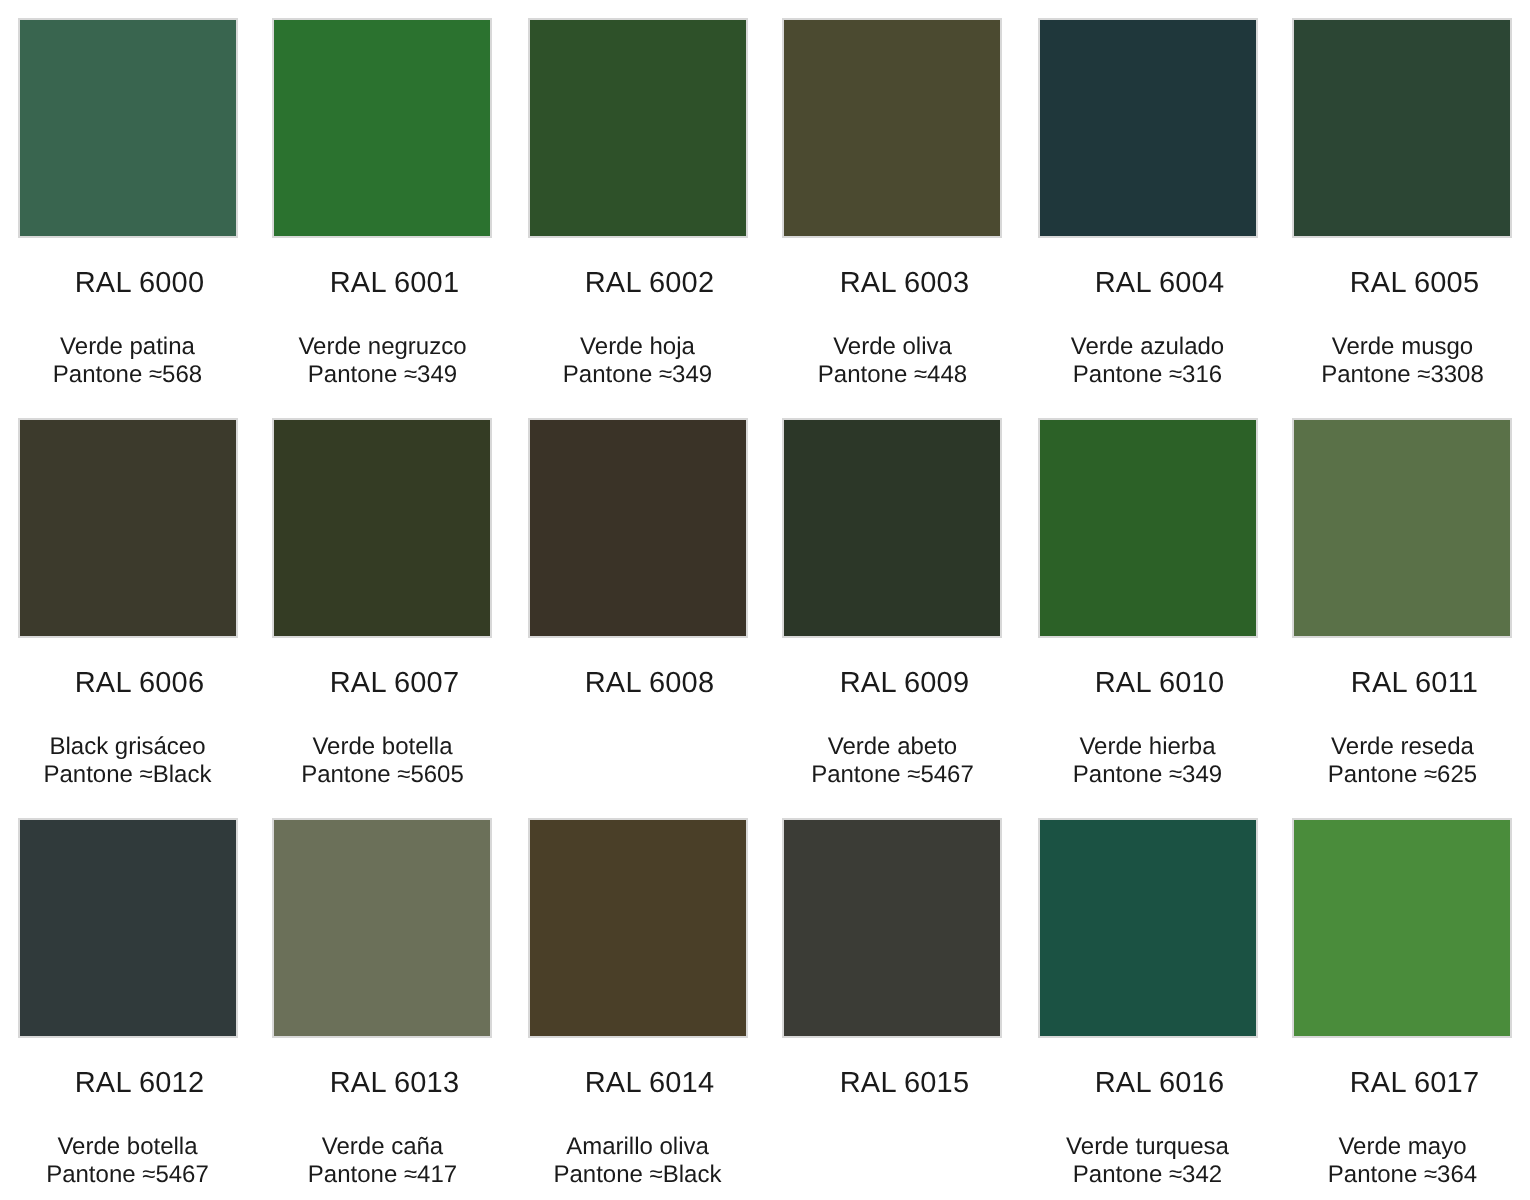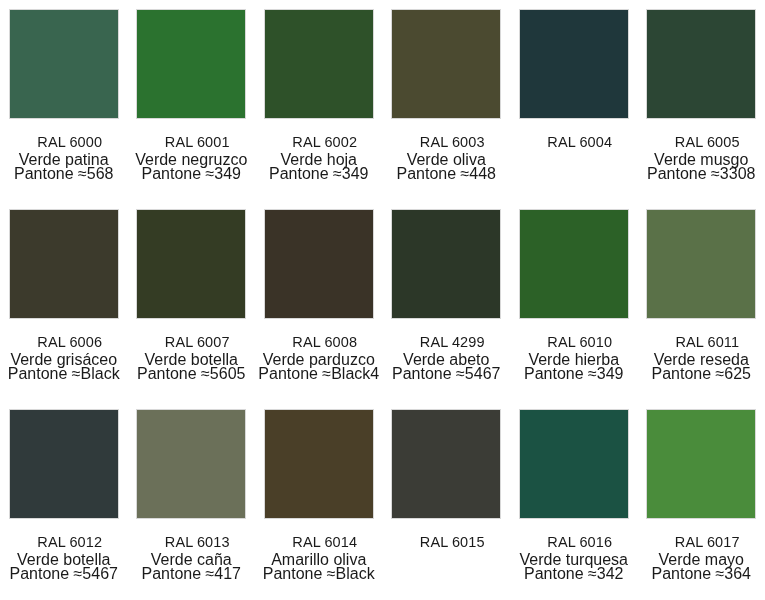--- a/index.html
+++ b/index.html
@@ -42,22 +42,22 @@
     margin-top: 15px;
     font-size: 14.5px;
     line-height: 16px;
     letter-spacing: 0.1px;
     color: #1a1a1a;
     text-align: center;
     white-space: nowrap;
     margin-left: 12px;
   }
   .desc {
-    margin-top: 3px;
-    font-size: 16px;
+    margin-top: 17px;
+    font-size: 12px;
     line-height: 13.5px;
     color: #1a1a1a;
     text-align: center;
     white-space: nowrap;
   }
   .desc .pantone {
     display: block;
   }
 </style>
 </head>
@@ -80,44 +80,44 @@
       <div class="desc"><span class="cname">Verde hoja</span><span class="pantone">Pantone ≈349</span></div>
     </div>
     <div class="cell">
       <div class="swatch" style="background-color: rgb(75, 74, 48);"></div>
       <div class="ral-code">RAL 6003</div>
       <div class="desc"><span class="cname">Verde oliva</span><span class="pantone">Pantone ≈448</span></div>
     </div>
     <div class="cell">
       <div class="swatch" style="background-color: rgb(31, 55, 59);"></div>
       <div class="ral-code">RAL 6004</div>
+      <div class="desc"><span class="cname">Verde azulado</span><span class="pantone">Pantone ≈316</span></div>
     </div>
     <div class="cell">
       <div class="swatch" style="background-color: rgb(44, 70, 52);"></div>
       <div class="ral-code">RAL 6005</div>
       <div class="desc"><span class="cname">Verde musgo</span><span class="pantone">Pantone ≈3308</span></div>
     </div>
     <div class="cell">
       <div class="swatch" style="background-color: rgb(60, 58, 44);"></div>
       <div class="ral-code">RAL 6006</div>
-      <div class="desc"><span class="cname">Verde grisáceo</span><span class="pantone">Pantone ≈Black</span></div>
+      <div class="desc"><span class="cname">Black grisáceo</span><span class="pantone">Pantone ≈Black</span></div>
     </div>
     <div class="cell">
       <div class="swatch" style="background-color: rgb(52, 60, 36);"></div>
       <div class="ral-code">RAL 6007</div>
       <div class="desc"><span class="cname">Verde botella</span><span class="pantone">Pantone ≈5605</span></div>
     </div>
     <div class="cell">
       <div class="swatch" style="background-color: rgb(58, 51, 39);"></div>
       <div class="ral-code">RAL 6008</div>
-      <div class="desc"><span class="cname">Verde parduzco</span><span class="pantone">Pantone ≈Black4</span></div>
     </div>
     <div class="cell">
       <div class="swatch" style="background-color: rgb(44, 55, 40);"></div>
-      <div class="ral-code">RAL 4299</div>
+      <div class="ral-code">RAL 6009</div>
       <div class="desc"><span class="cname">Verde abeto</span><span class="pantone">Pantone ≈5467</span></div>
     </div>
     <div class="cell">
       <div class="swatch" style="background-color: rgb(44, 97, 39);"></div>
       <div class="ral-code">RAL 6010</div>
       <div class="desc"><span class="cname">Verde hierba</span><span class="pantone">Pantone ≈349</span></div>
     </div>
     <div class="cell">
       <div class="swatch" style="background-color: rgb(90, 113, 72);"></div>
       <div class="ral-code">RAL 6011</div>

